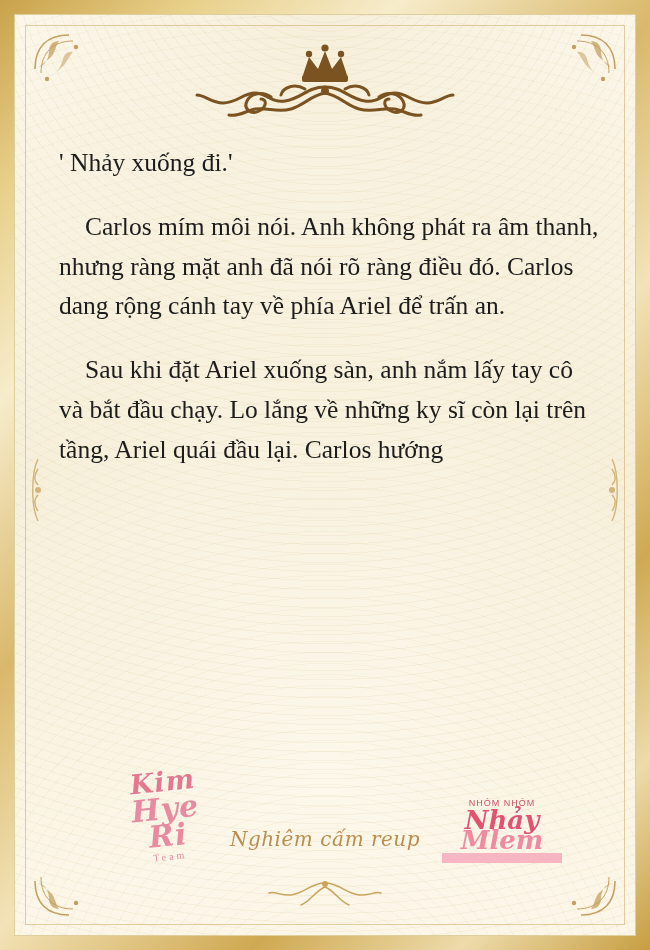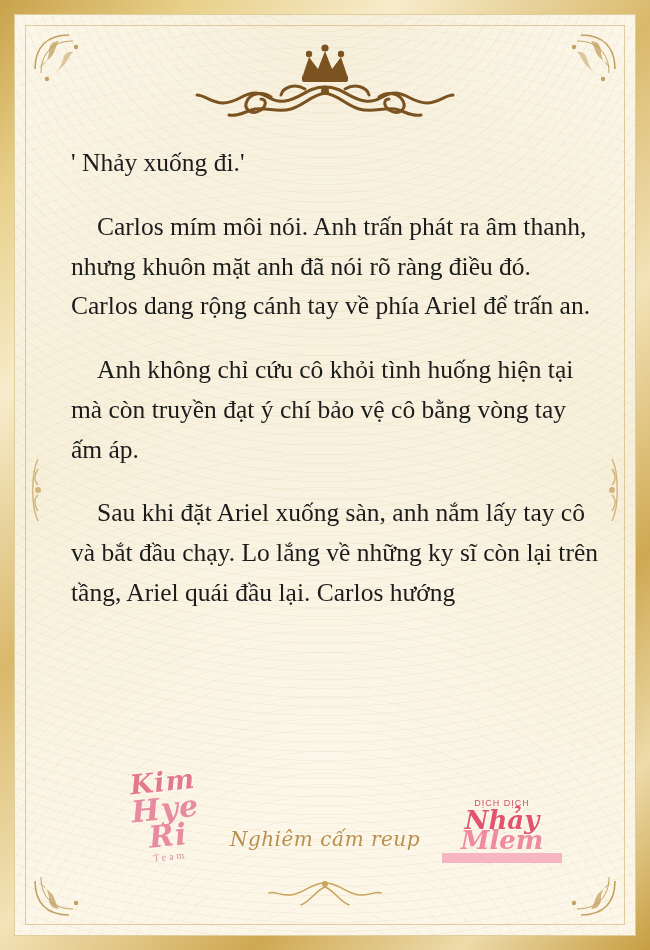--- a/index.html
+++ b/index.html
@@ -97,21 +97,21 @@
     position: absolute;
     left: 44px;
     right: 36px;
     top: 128px;
     bottom: 140px;
     color: #1c1c1c;
     font-size: 25.5px;
     line-height: 1.56;
   }
   .content p {
-    margin: 0 0 24px 12px;
+    margin: 0 0 24px 0;
     text-indent: 26px;
   }
   .content p.noindent { text-indent: 0; }
 
   
   .footer {
     position: absolute;
     left: 0; right: 0;
     bottom: 22px;
     height: 120px;
@@ -308,37 +308,36 @@
           <path d="M150 52 C136 54 130 64 116 68 C102 72 92 66 80 68 C70 70 64 76 54 74"></path>
           <path d="M96 56 C88 50 76 52 72 60 C68 68 76 74 84 70 C92 66 92 58 86 58"></path>
           <path d="M130 48 C120 42 108 46 106 54"></path>
         </g>
         <circle cx="150" cy="50" r="4" fill="currentColor" stroke="none"></circle>
       </svg>
     </div>
 
     <div class="content">
       <p class="noindent">' Nhảy xuống đi.'</p>
-      <p>Carlos mím môi nói. Anh trấn phát ra âm thanh, nhưng khuôn mặt anh đã nói rõ ràng điều đó. Carlos dang rộng cánh tay về phía Ariel để trấn an.</p>
-      <p>Anh không chỉ cứu cô khỏi tình huống hiện tại mà còn truyền đạt ý chí bảo vệ cô bằng vòng tay ấm áp.</p>
+      <p>Carlos mím môi nói. Anh không phát ra âm thanh, nhưng ràng mặt anh đã nói rõ ràng điều đó. Carlos dang rộng cánh tay về phía Ariel để trấn an.</p>
       <p>Sau khi đặt Ariel xuống sàn, anh nắm lấy tay cô và bắt đầu chạy. Lo lắng về những ky sĩ còn lại trên tầng, Ariel quái đầu lại. Carlos hướng</p>
     </div>
 
     <div class="footer">
 
       <div class="logo-left">
         <div class="l1">Kim</div>
         <div class="l2">Hye Ri</div>
         <div class="l3">Team</div>
       </div>
 
       <div class="center-note">Nghiêm cấm reup</div>
 
       <div class="logo-right">
-        <div class="r0">DỊCH DỊCH</div>
+        <div class="r0">NHÓM NHÓM</div>
         <div class="r1">Nhảy</div>
         <div class="r2">Mlem</div>
         <span class="drip"></span>
       </div>
 
       <div class="footer-orn">
         <svg viewBox="0 0 120 34" fill="none" stroke="currentColor" stroke-width="1.5" stroke-linecap="round">
           <path d="M60 6 C46 6 40 16 26 18 C16 19 10 14 4 16"></path>
           <path d="M60 6 C74 6 80 16 94 18 C104 19 110 14 116 16"></path>
           <path d="M60 10 C50 14 46 24 36 28"></path>

